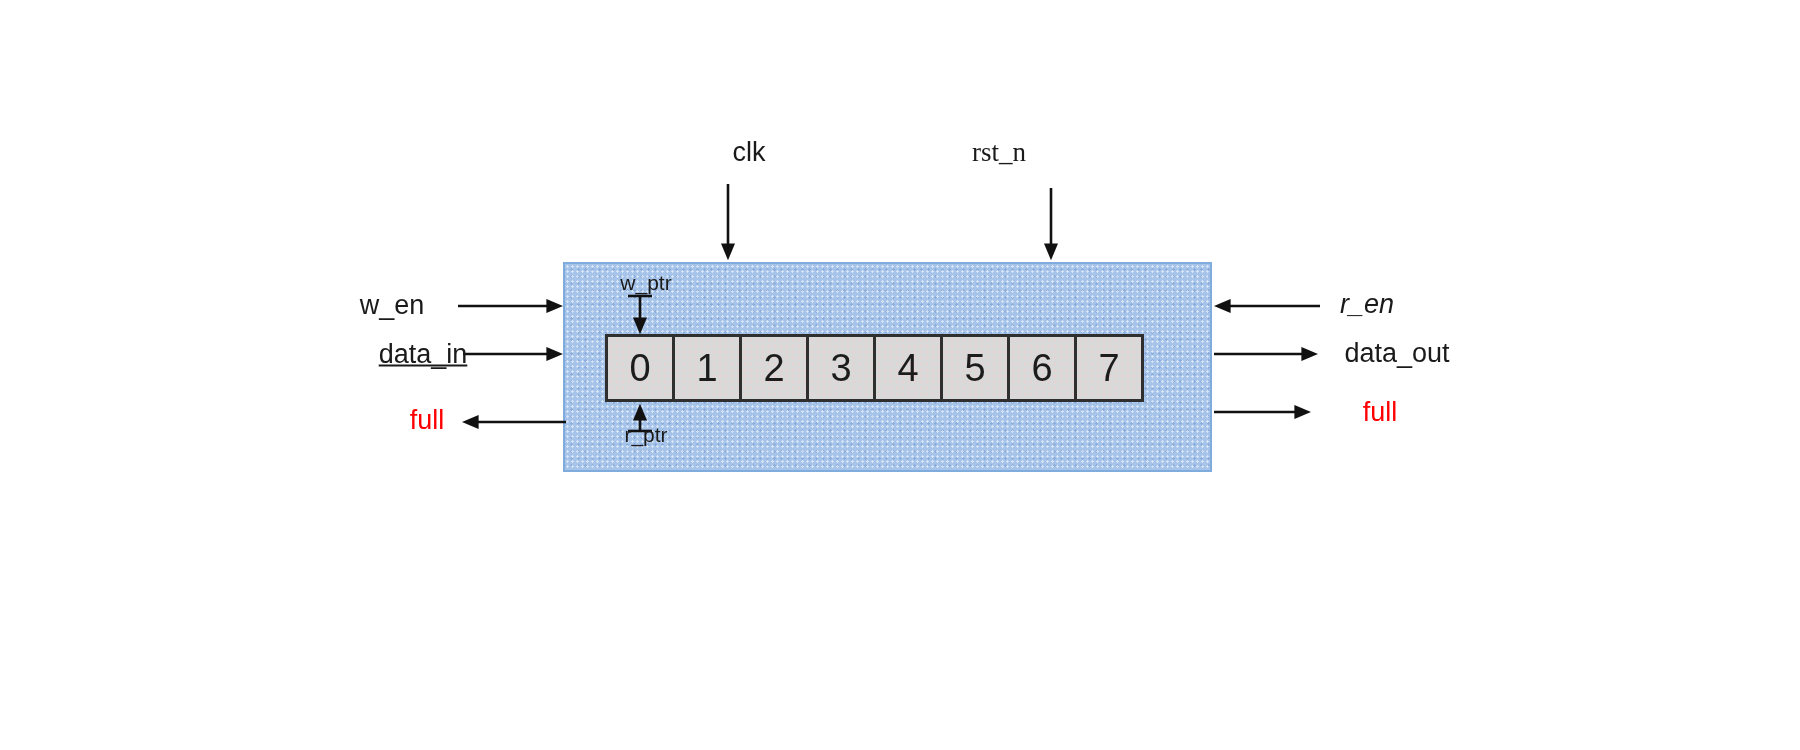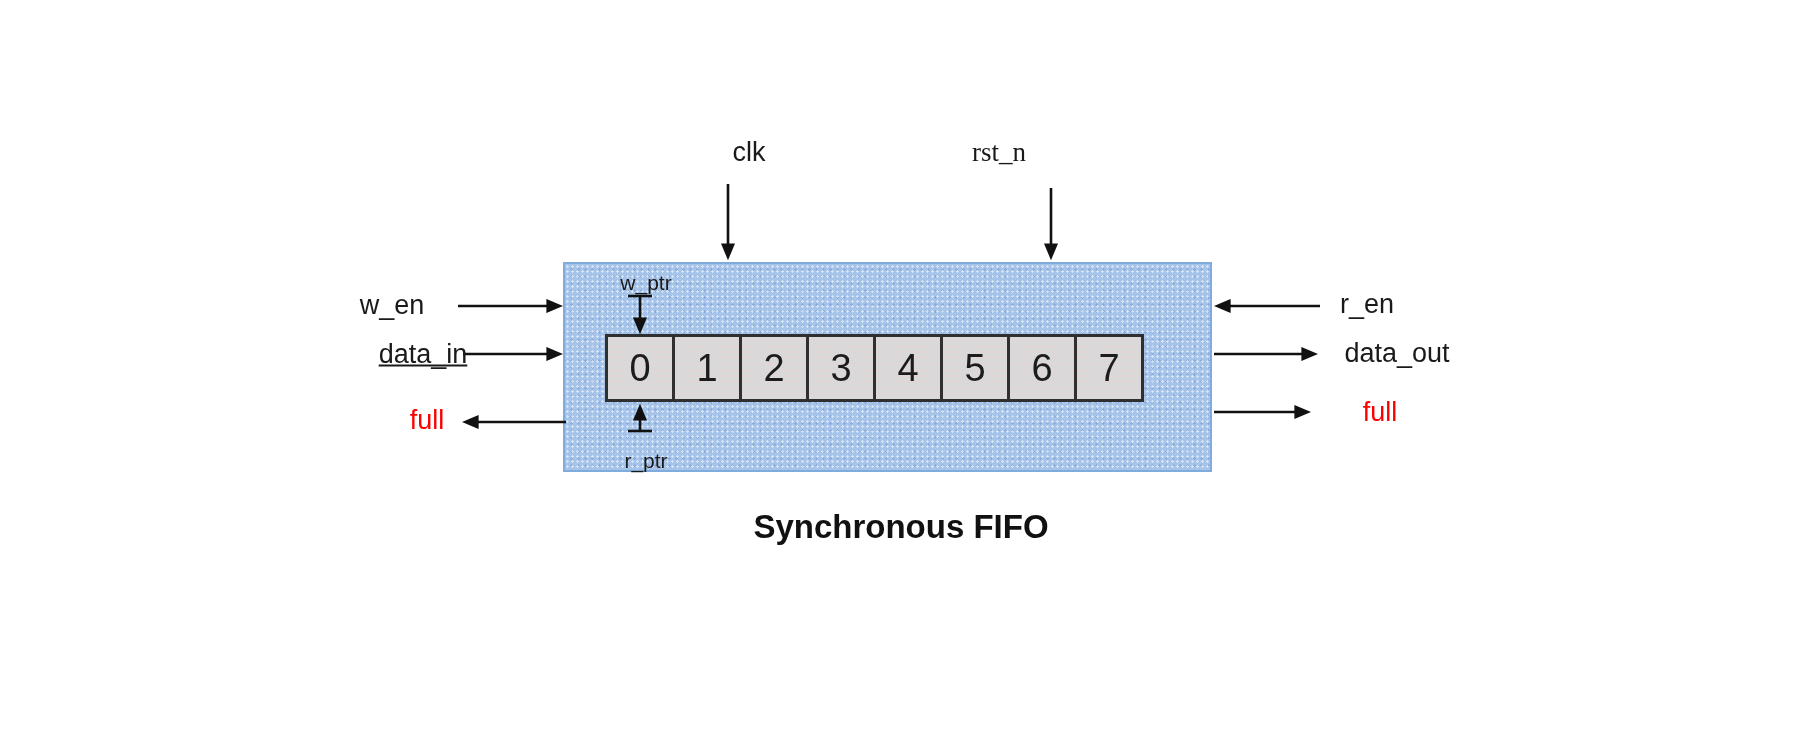--- a/index.html
+++ b/index.html
@@ -97,22 +97,21 @@
     </g>
   </svg>
 
   <div class="label port-label" style="left:729px;top:152px;margin-left:20px;">clk</div>
   <div class="label port-label" style="left:999px;top:152px;font-family:Liberation Serif, serif;">rst_n</div>
 
   <div class="label port-label" style="left:392px;top:305px;">w_en</div>
   <div class="label port-label" style="left:423px;top:354px;text-decoration:underline;">data_in</div>
   <div class="label port-label red" style="left:419px;top:420px;">full</div>
 
-  <div class="label port-label" style="left:1367px;top:304px;">r_en</div>
+  <div class="label port-label" style="left:1367px;top:304px;font-style:italic;">r_en</div>
   <div class="label port-label" style="left:1397px;top:353px;">data_out</div>
   <div class="label port-label red" style="left:1372px;top:412px;">full</div>
 
   <div class="label ptr-label" style="left:646px;top:283px;">w_ptr</div>
-  <div class="label ptr-label" style="left:646px;top:461px;">r_ptr</div>
+  <div class="label ptr-label" style="left:646px;top:435px;">r_ptr</div>
 
-  <div class="label title" style="left:901px;top:527px;">Synchronous FIFO</div>
 
 </div>
 
 </body></html>

